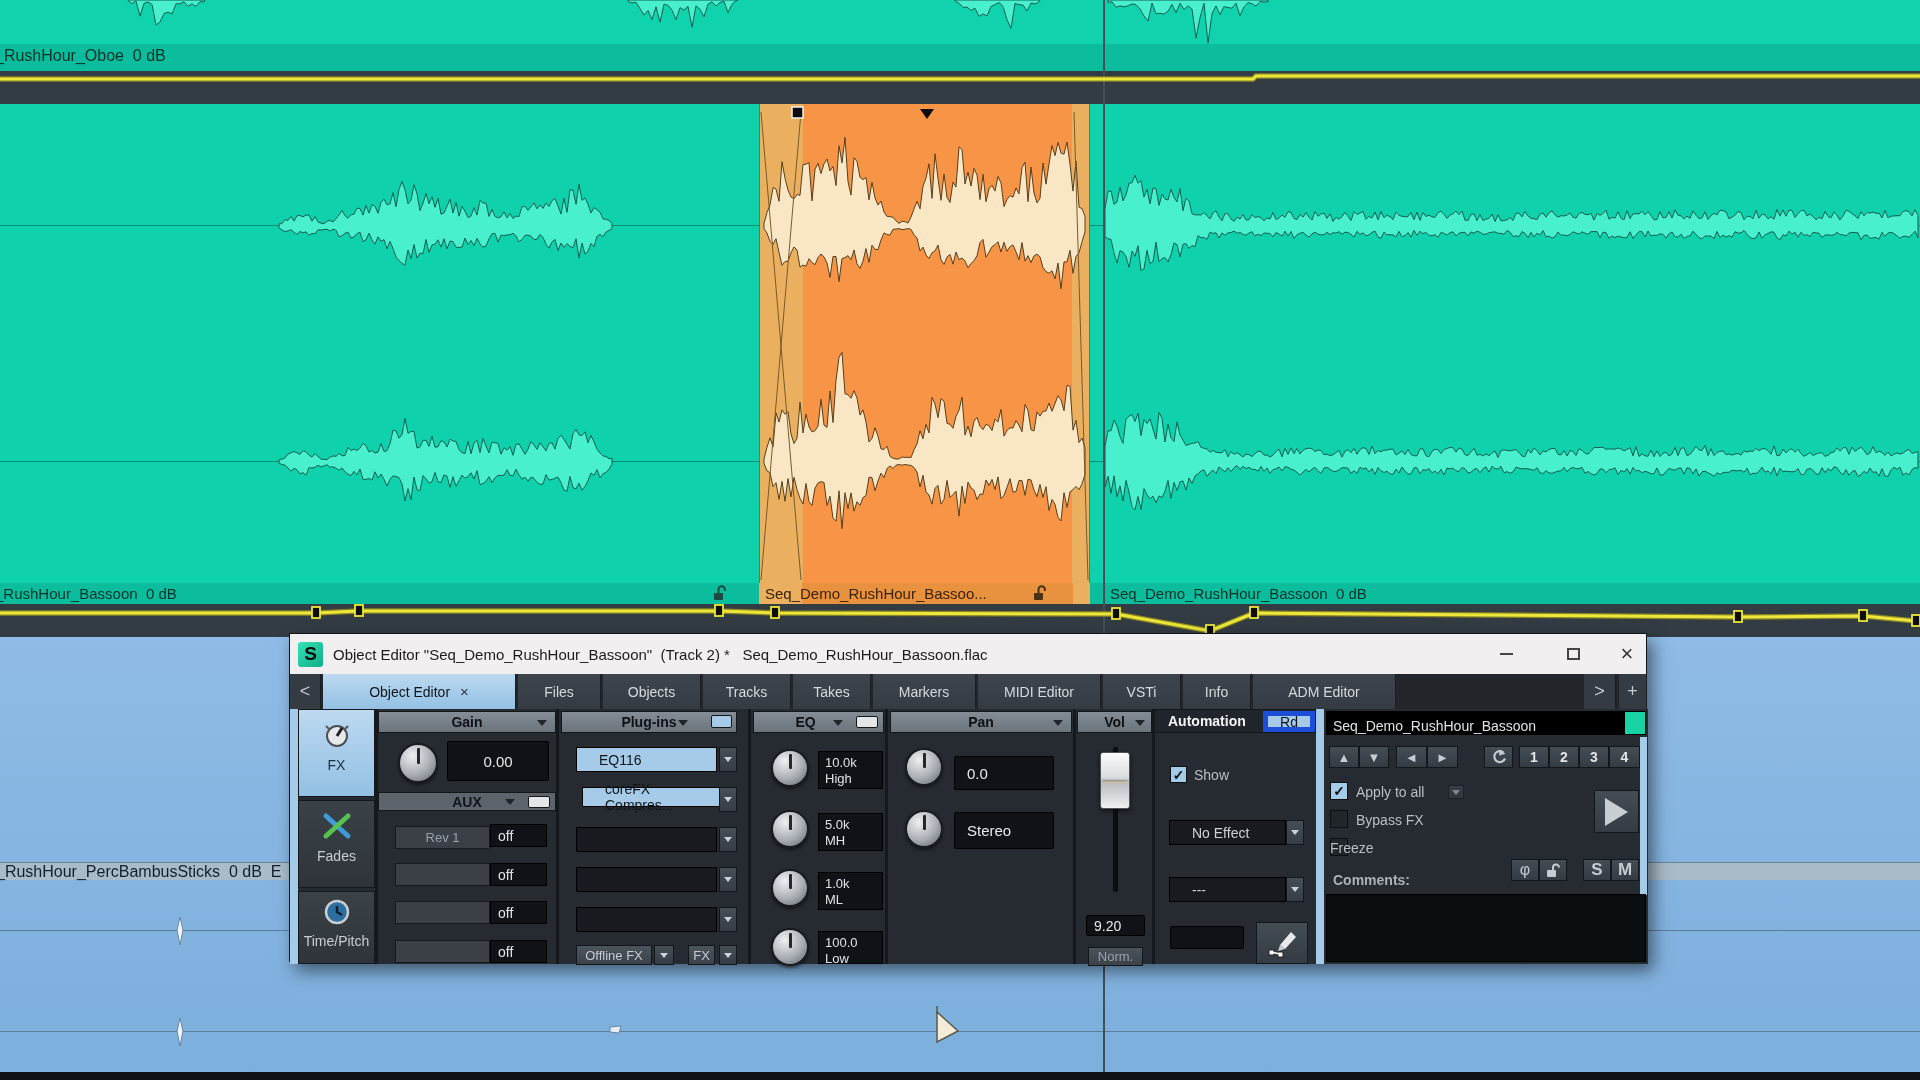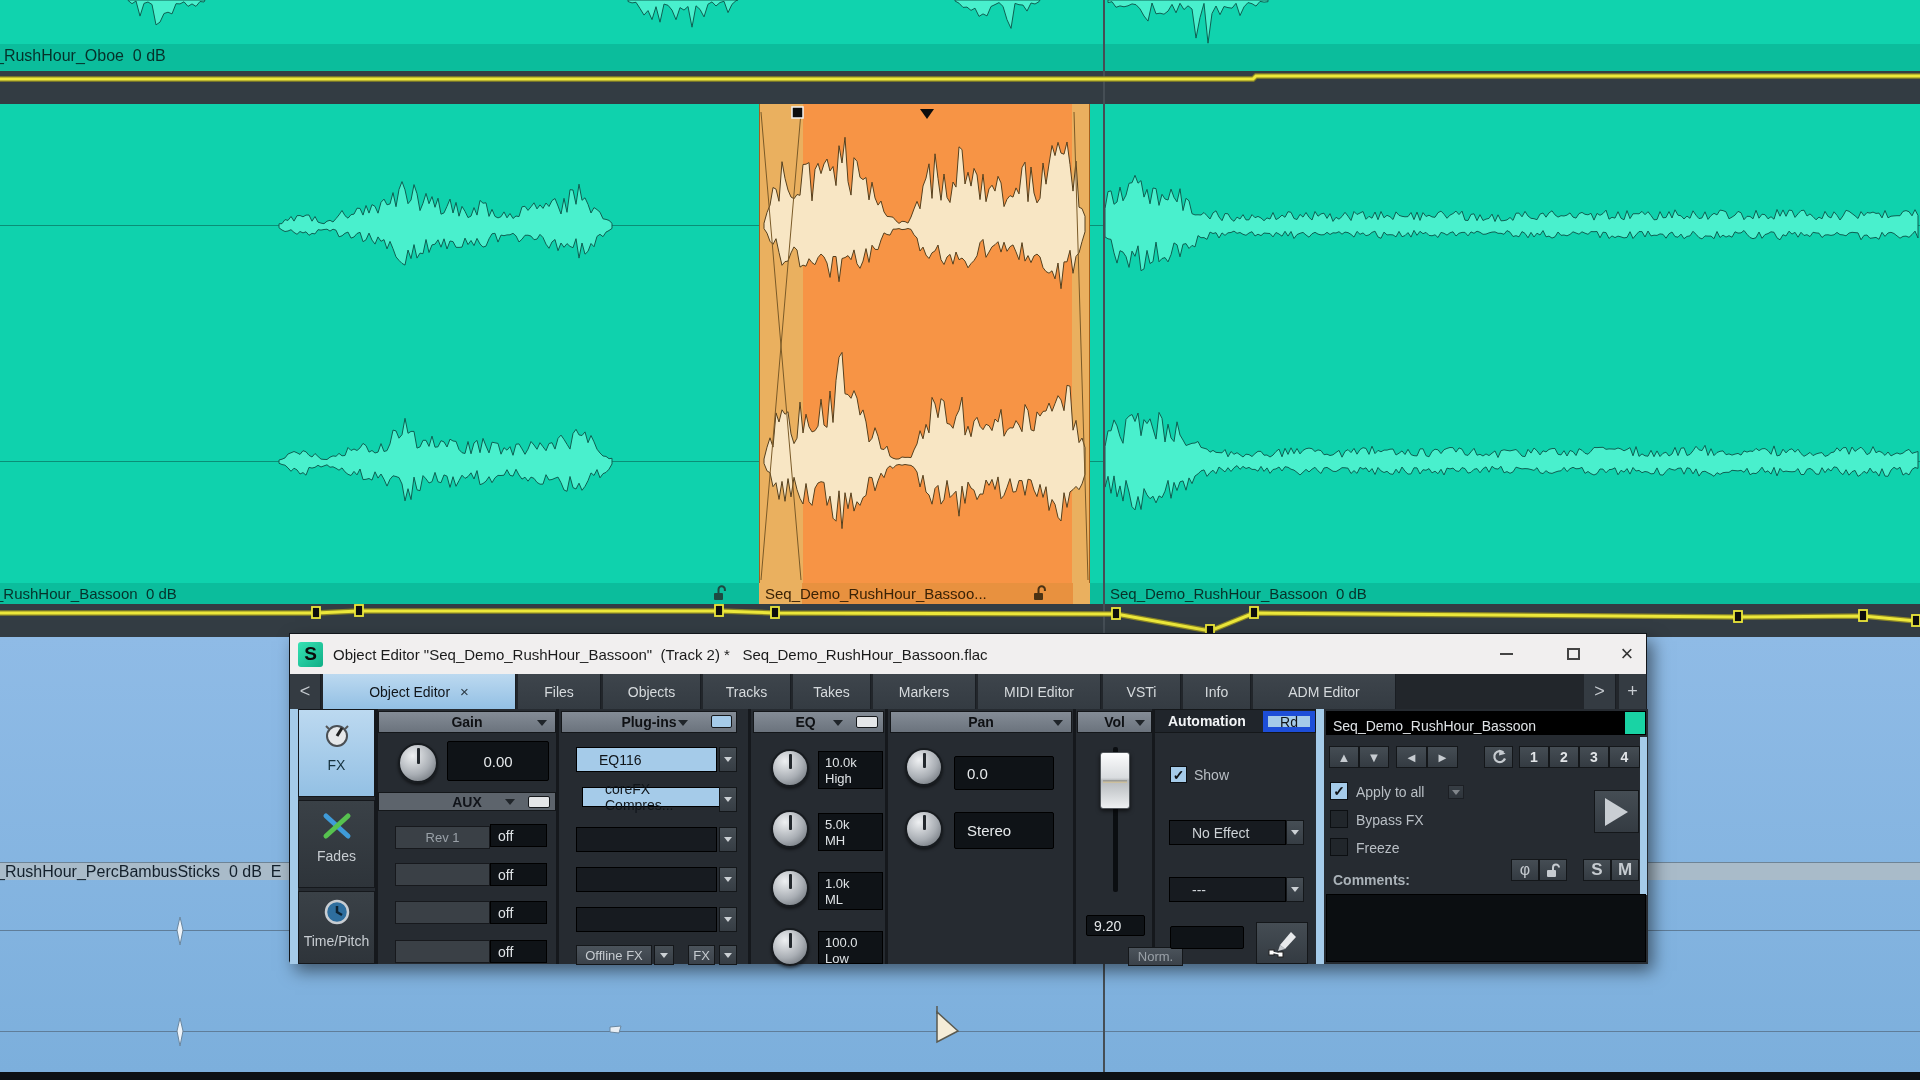--- a/index.html
+++ b/index.html
@@ -374,21 +374,21 @@
       </div>
     <div class="box" style="left:664px; top:178px; width:100px; height:37px; padding-left:12px;">Stereo</div>
 
     <div class="hdr" style="left:787px; top:77px; width:75px;">
       <span>Vol</span>
       <span class="caret" style="right:6px;"></span>
     </div>
     <div class="fader-track" style="left:823px; top:113px; height:145px;"></div>
     <div class="fader-handle" style="left:810px; top:118px;"></div>
     <div class="box" style="left:796px; top:281px; width:59px; height:21px; padding-left:7px; font-size:14px;">9.20</div>
-    <div class="graybtn" style="left:798px; top:313px; width:55px; height:19px; color:#9aa1a8;margin-left:40px;">Norm.</div>
+    <div class="graybtn" style="left:798px; top:313px; width:55px; height:19px; color:#9aa1a8;">Norm.</div>
 
     <div class="autohdr" style="left:864px; top:75px; width:162px; height:24px;">
       <span class="t">Automation</span>
     </div>
     <div class="rdbtn" style="left:973px; top:77px; width:52px; height:21px;">Rd</div>
     <div class="cb" style="left:880px; top:132px;">✓</div>
     <div class="cblabel" style="left:904px; top:133px;">Show</div>
     <div class="slot" style="left:879px; top:186px; width:117px; height:25px;">No Effect</div>
     <div class="ddbtn" style="left:996px; top:186px; width:18px; height:25px;"></div>
     <div class="slot" style="left:879px; top:243px; width:117px; height:25px;">---</div>
@@ -431,21 +431,21 @@
     <div class="tbtn num" style="left:1259px; top:112px; width:30px; height:22px;">2</div>
     <div class="tbtn num" style="left:1289px; top:112px; width:30px; height:22px;">3</div>
     <div class="tbtn num" style="left:1319px; top:112px; width:31px; height:22px;">4</div>
 
     <div class="cb" style="left:1040px; top:148px; width:18px; height:18px;">✓</div>
     <div class="cblabel" style="left:1066px; top:150px;">Apply to all</div>
     <div class="ddbtn" style="left:1158px; top:151px; width:16px; height:14px; opacity:.55;"></div>
     <div class="cb off" style="left:1040px; top:176px; width:18px; height:18px;"></div>
     <div class="cblabel" style="left:1066px; top:178px;">Bypass FX</div>
     <div class="cb off" style="left:1040px; top:204px; width:18px; height:18px;"></div>
-    <div class="cblabel" style="left:1066px; top:206px;text-align:right;">Freeze</div>
+    <div class="cblabel" style="left:1040px; top:206px;text-align:right;">Freeze</div>
 
     <div class="tbtn" style="left:1304px; top:156px; width:45px; height:43px;">
       <span class="playtri"></span>
     </div>
     <div class="tbtn" style="left:1221px; top:225px; width:28px; height:22px; font-size:16px;">φ</div>
     <div class="tbtn" style="left:1249px; top:225px; width:28px; height:22px;">
       <svg width="16" height="15">
         <path d="M8 7 V4.5 a3 3 0 0 1 6 0" fill="none" stroke="#c6cbd0" stroke-width="2"></path>
         <rect x="2" y="7" width="9" height="7" rx="1" fill="#c6cbd0"></rect>
       </svg>

